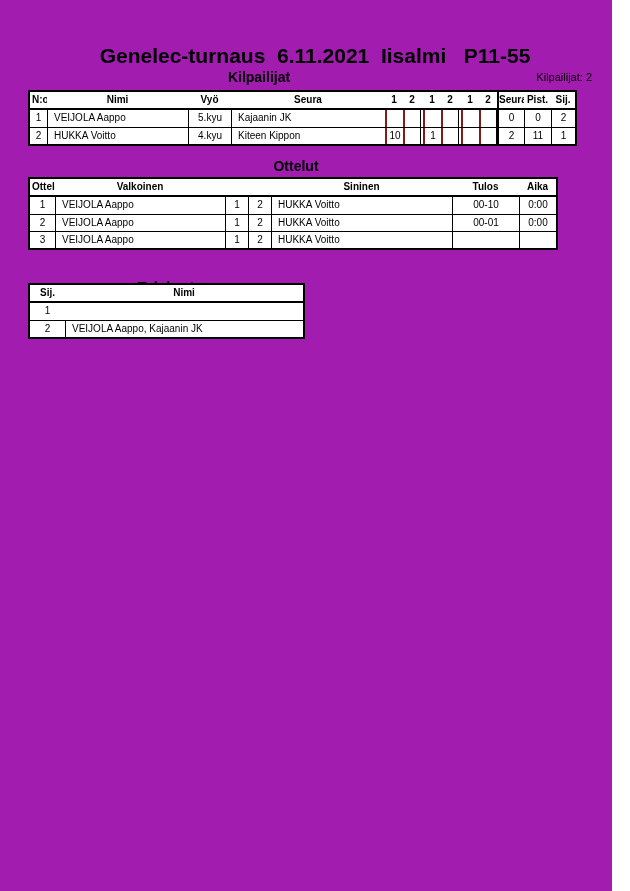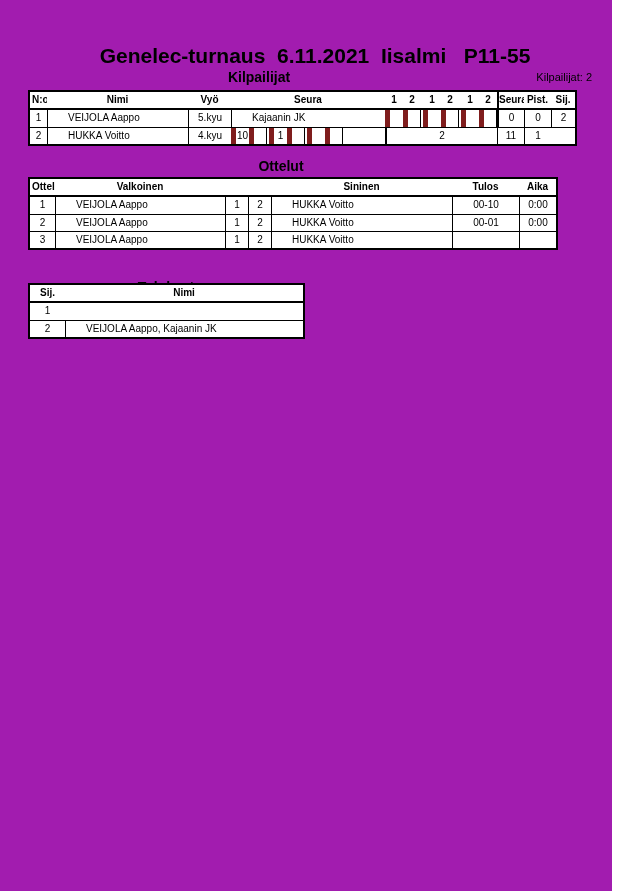--- a/index.html
+++ b/index.html
@@ -9,48 +9,48 @@
   }
   .doc-title {
     position:absolute; top:44px; left:0; width:630px; text-align:center;
     font-size:21px; font-weight:bold; white-space:pre;
   }
   .section-label {
     position:absolute; transform:translateX(-50%);
     font-size:14px; font-weight:bold; white-space:nowrap;
   }
   #lbl-kilpailijat { left:259px; top:69px; }
-  #lbl-ottelut     { left:281px; top:158px; }
+  #lbl-ottelut     { left:296px; top:158px; }
   #lbl-tulokset    { left:166px; top:279px; }
   .count-label { position:absolute; top:71px; right:20px; font-size:11px; }
 
   .tbl { position:absolute; border:2px solid #000; box-sizing:border-box; background:#fff; }
   #tbl-kilpailijat { left:28px; top:90px;  width:549px; }
   #tbl-ottelut     { left:28px; top:177px; width:530px; }
   #tbl-tulokset    { left:28px; top:283px; width:277px; }
 
   .row { display:grid; height:17px; font-size:10px; line-height:16px; box-sizing:border-box; align-items:center; }
   .row.header { font-weight:bold; border-bottom:2px solid #000; height:18px; line-height:15px; }
   .row.data + .row.data { border-top:1px solid #000; }
 
   .c { height:100%; box-sizing:border-box; overflow:hidden; white-space:nowrap; }
   .ctr { text-align:center; }
-  .lft { padding-left:20px; }
+  .lft { padding-left:6px; }
   .hdr-left { padding-left:2px; }
 
   
   .k-row { grid-template-columns:17px 141px 43px 154px 112px 27px 27px 1fr; }
   .k-row.data .k-nimi, .k-row.data .k-vyo, .k-row.data .k-seura,
   .k-row.data .k-pist, .k-row.data .k-sij { border-left:1px solid #000; }
   .k-row .k-voit { border-left:2px solid #000; }
 
   .scores { display:flex; gap:2px; height:100%; }
   .pair { display:flex; height:100%; }
   .sc { width:18px; box-sizing:border-box; text-align:center; height:100%; line-height:16px; }
-  .row.data .sc { border-left:5px solid #7f1d1d; }
+  .row.data .sc { border-left:2px solid #7f1d1d; }
   .row.data .pair .sc:last-child { border-right:1px solid #000; }
   .row.header .sc { border:none; }
 
   
   .o-row { grid-template-columns:25px 170px 23px 23px 181px 67px 1fr; }
   .o-row.data .o-valk, .o-row.data .o-n1, .o-row.data .o-n2,
   .o-row.data .o-sin,  .o-row.data .o-tulos, .o-row.data .o-aika { border-left:1px solid #000; }
 
   
   .t-row { grid-template-columns:35px 1fr; }
@@ -116,20 +116,21 @@
       </div>
       <div class="c ctr k-voit">0</div>
       <div class="c ctr k-pist">0</div>
       <div class="c ctr k-sij">2</div>
     </div>
 
     <div class="row data k-row">
       <div class="c ctr k-no">2</div>
       <div class="c lft k-nimi">HUKKA Voitto</div>
       <div class="c ctr k-vyo">4.kyu</div>
+      <div class="c lft k-seura">Kiteen Kippon</div>
       <div class="c">
         <div class="scores">
           <div class="pair">
             <div class="sc">10</div>
             <div class="sc"></div>
           </div>
           <div class="pair">
             <div class="sc">1</div>
             <div class="sc"></div>
           </div>

